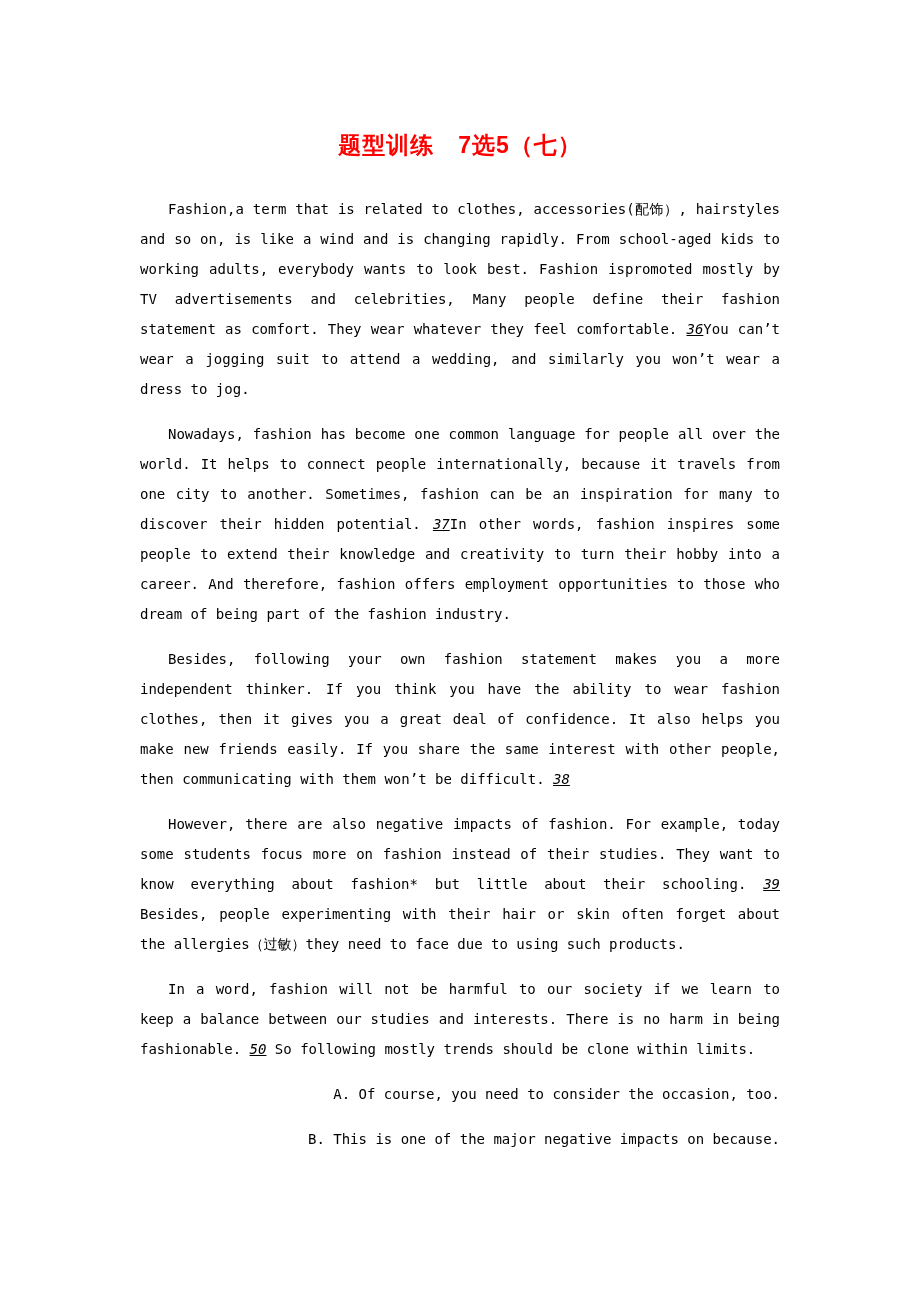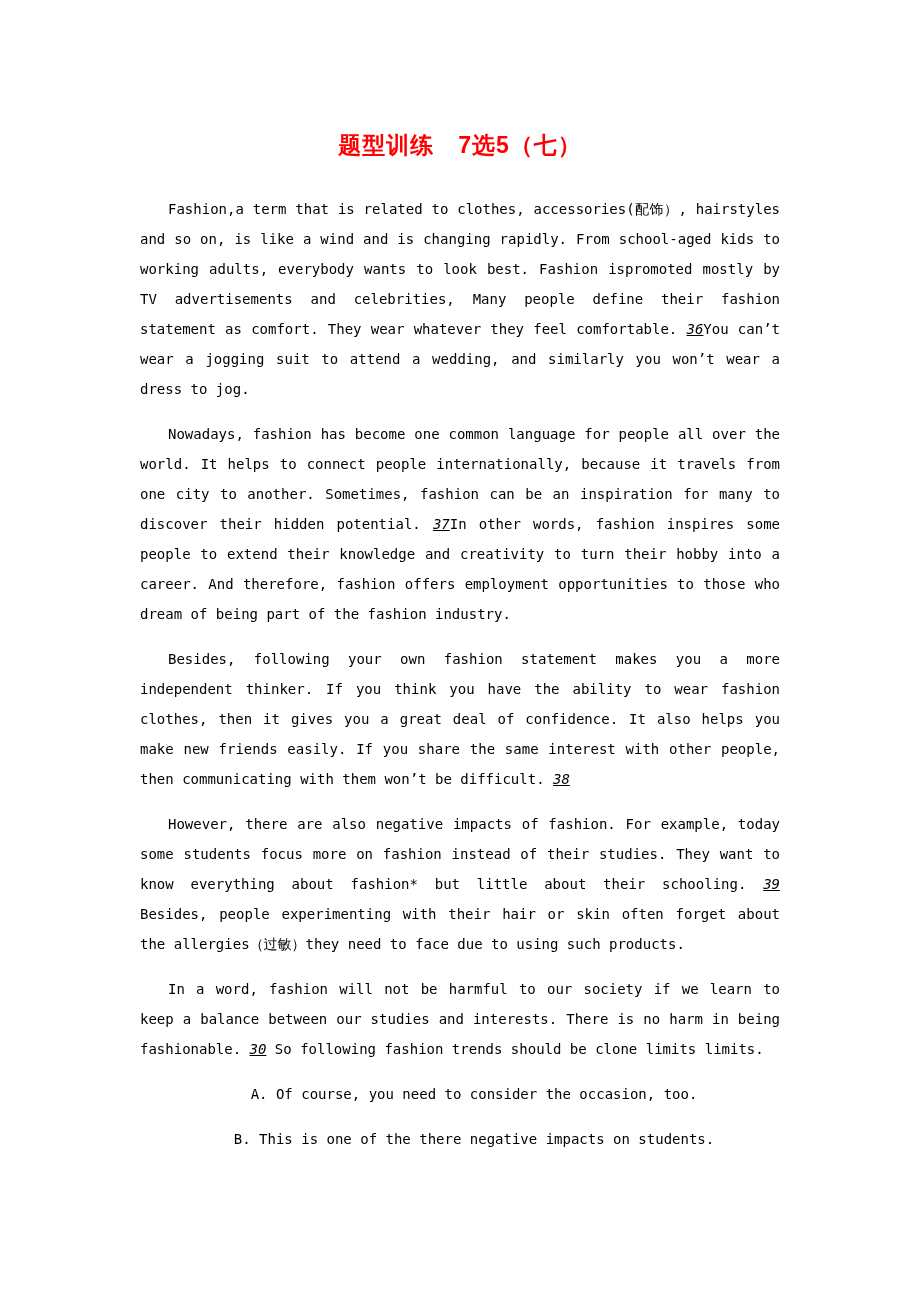--- a/index.html
+++ b/index.html
@@ -27,21 +27,21 @@
     font-weight: bold;
     letter-spacing: 1px;
     margin: 0 0 34px 0;
   }
   .para {
     margin: 0 0 15px 0;
     text-indent: 2em;
     text-align: justify;
   }
   .para.option {
-    text-align: center;
+    text-align: right;
     margin: 0 0 15px 0;
   }
   .blank {
     text-decoration: underline;
     font-style: italic;
   }
 </style>
 </head>
 <body>
 
@@ -51,19 +51,19 @@
 
 
   <p class="para"><span>Fashion,a term that is related to clothes, accessories(配饰）, hairstyles and so on, is like a wind and is changing rapidly. From school-aged kids to working adults, everybody wants to look best. Fashion ispromoted mostly by TV advertisements and celebrities, Many people define their fashion statement as comfort. They wear whatever they feel comfortable. </span><span class="blank">36</span><span>You can’t wear a jogging suit to attend a wedding, and similarly you won’t wear a dress to jog.</span></p>
 
   <p class="para"><span>Nowadays, fashion has become one common language for people all over the world. It helps to connect people internationally, because it travels from one city to another. Sometimes, fashion can be an inspiration for many to discover their hidden potential. </span><span class="blank">37</span><span>In other words, fashion inspires some people to extend their knowledge and creativity to turn their hobby into a career. And therefore, fashion offers employment opportunities to those who dream of being part of the fashion industry.</span></p>
 
   <p class="para"><span>Besides, following your own fashion statement makes you a more independent thinker. If you think you have the ability to wear fashion clothes, then it gives you a great deal of confidence. It also helps you make new friends easily. If you share the same interest with other people, then communicating with them won’t be difficult. </span><span class="blank">38</span><span></span></p>
 
   <p class="para"><span>However, there are also negative impacts of fashion. For example, today some students focus more on fashion instead of their studies. They want to know everything about fashion* but little about their schooling. </span><span class="blank">39</span><span> Besides, people experimenting with their hair or skin often forget about the allergies（过敏）they need to face due to using such products.</span></p>
 
-  <p class="para"><span>In a word, fashion will not be harmful to our society if we learn to keep a balance between our studies and interests. There is no harm in being fashionable. </span><span class="blank">30</span><span> So following fashion trends should be clone limits limits.</span></p>
+  <p class="para"><span>In a word, fashion will not be harmful to our society if we learn to keep a balance between our studies and interests. There is no harm in being fashionable. </span><span class="blank">50</span><span> So following mostly trends should be clone within limits.</span></p>
 
   <p class="para option"><span>A.</span> <span>Of course, you need to consider the occasion, too.</span></p>
 
-  <p class="para option"><span>B.</span> <span>This is one of the there negative impacts on students.</span></p>
+  <p class="para option"><span>B.</span> <span>This is one of the major negative impacts on because.</span></p>
 
 </div>
 
 </body></html>

